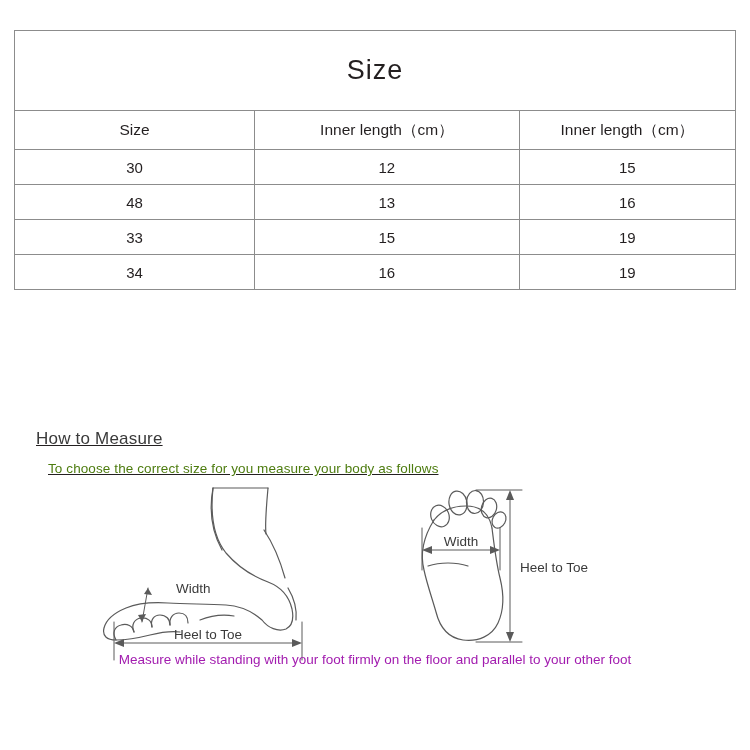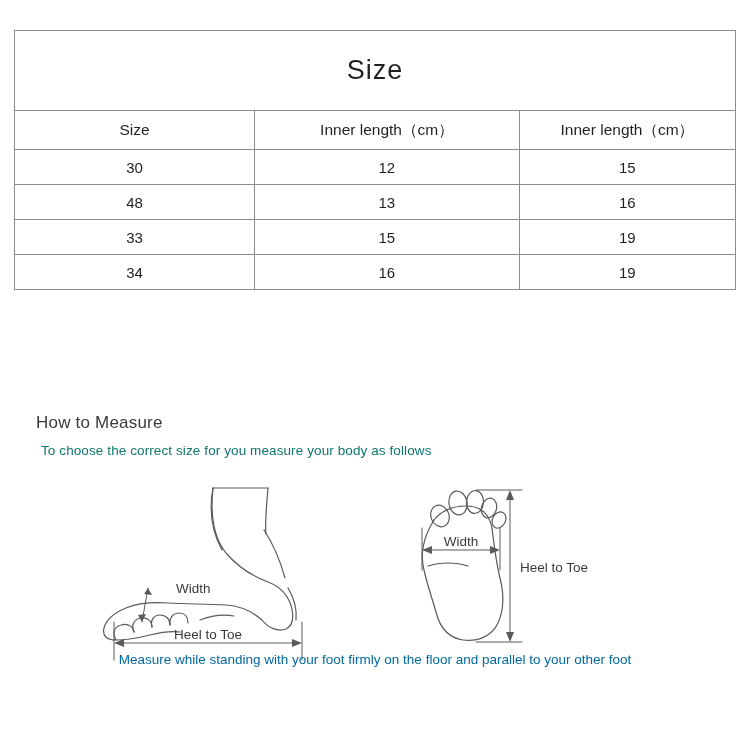--- a/index.html
+++ b/index.html
@@ -57,52 +57,53 @@
     vertical-align: middle;
   }
   col.c1 { width: 33.3%; }
   col.c2 { width: 36.7%; }
   col.c3 { width: 30.0%; }
 
   
   .howto {
     position: absolute;
     left: 36px;
-    top: 413px;
+    top: 429px;
     width: 690px;
+    text-decoration: underline;
   }
   .howto-title {
     font-size: 17px;
     color: #3a3a3a;
     letter-spacing: .2px;
     margin: 0 0 10px 0;
   }
   .howto-sub {
     font-size: 13.5px;
-    color: #0f766e;
-    margin: 5px;
+    color: #4d7c0f;
+    margin: 12px;
     letter-spacing: .1px;
   }
 
   .diagram {
     position: absolute;
     left: 0;
     top: 470px;
     width: 750px;
     height: 200px;
   }
 
   .caption {
     position: absolute;
     left: 0;
     top: 652px;
     width: 750px;
     text-align: center;
     font-size: 13.5px;
-    color: #0369a1;
+    color: #a21caf;
   }
 </style>
 </head>
 <body>
 
 <div class="page">
 
   <div class="size-table-wrap">
     <table class="size-table">
       <colgroup>

